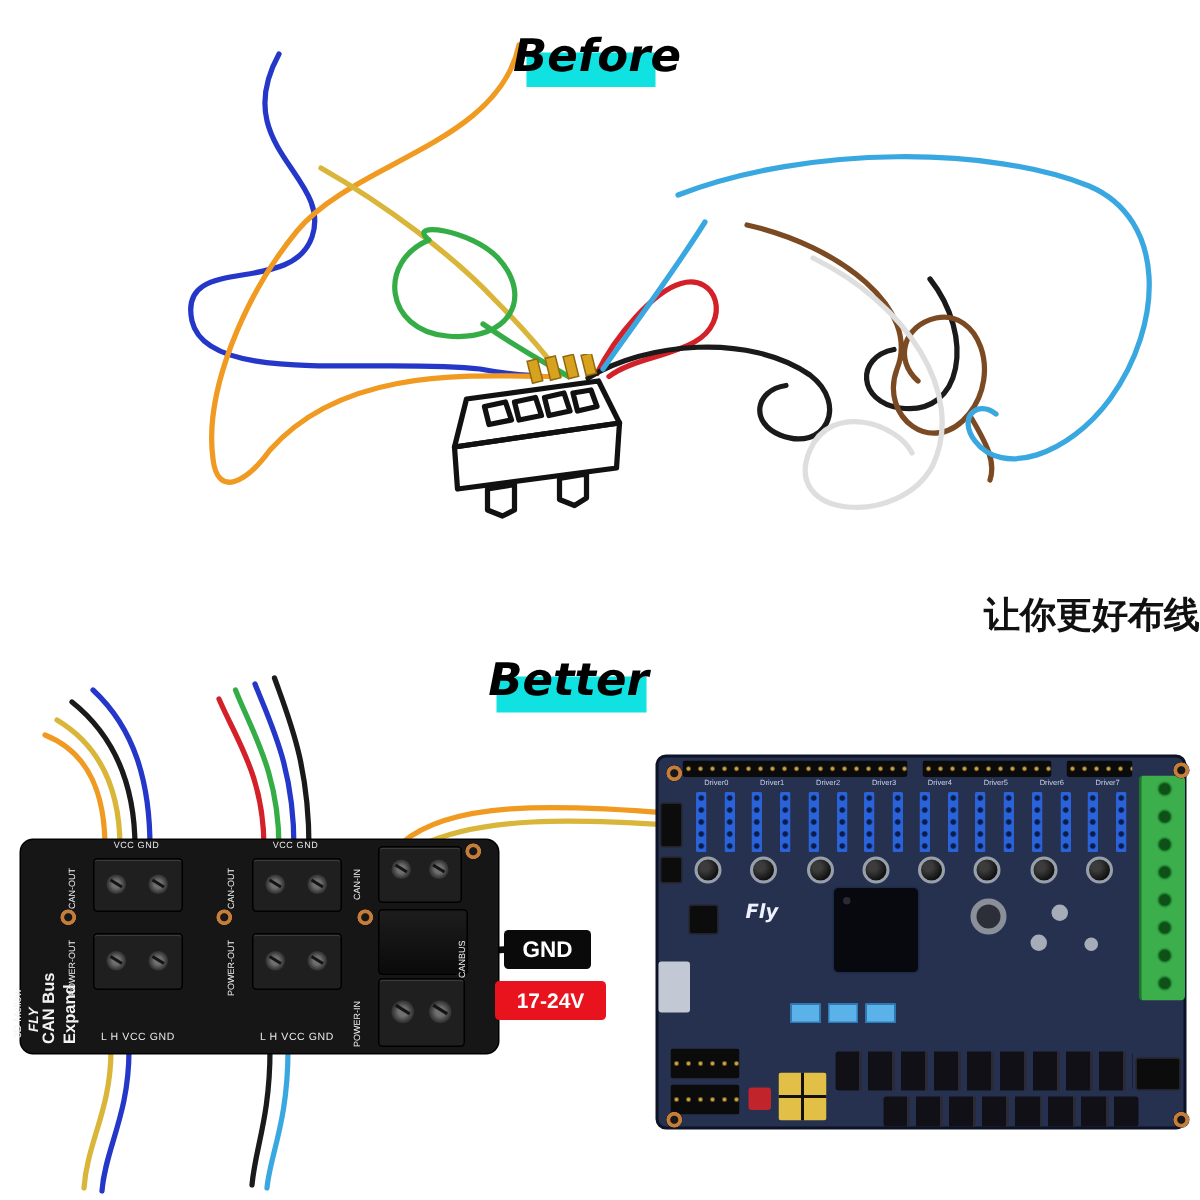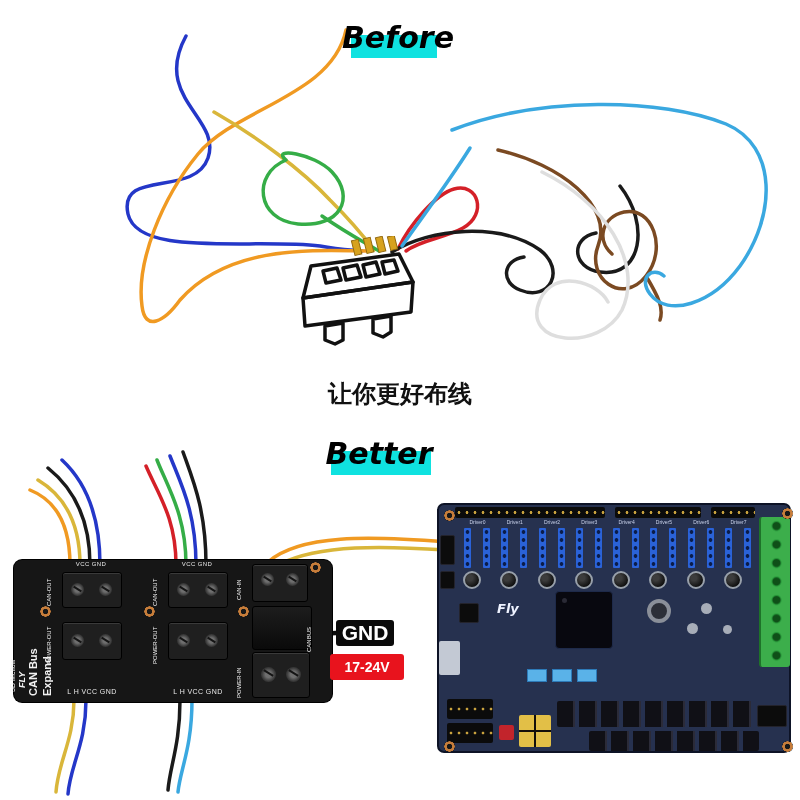--- a/index.html
+++ b/index.html
@@ -32,21 +32,21 @@
   .escrew::after{content:"";position:absolute;left:2px;right:2px;top:5px;height:2px;
                  background:#141414;transform:rotate(32deg);}
   .hole{position:absolute;width:11px;height:11px;border-radius:50%;
         background:radial-gradient(circle,#181818 0 2.4px,#c77d3a 3px 5px,#181818 5.4px);}
   .canbus-box{position:absolute;background:linear-gradient(#1d1d1d,#0a0a0a);
               border:1px solid #000;border-radius:3px;}
 
   
   .callout{position:absolute;color:#fff;font-weight:700;display:flex;align-items:center;
            justify-content:center;border-radius:3px;z-index:4;}
-  .callout.gnd{background:var(--gnd_bg,#0a0a0a);font-size:21px;}
+  .callout.gnd{background:var(--gnd_bg,#0a0a0a);font-size:15px;}
   .callout.pwr{background:var(--power_bg,#e8131d);font-size:14px;}
 
   
   .main-board{position:absolute;left:437px;top:503px;width:354px;height:250px;
               background:var(--pcb_navy,#26314f);border:2px solid #0d1326;border-radius:7px;
               box-sizing:border-box;z-index:2;}
   .pinheader{position:absolute;background-color:#0b0b0b;
              background-image:radial-gradient(circle at 4px 50%,#caa33e 1.1px,transparent 1.7px);
              background-size:8px 100%;border-radius:2px;}
   .drivers-row{position:absolute;left:22px;top:14px;width:294px;height:78px;
@@ -141,21 +141,21 @@
       <path d="M 68,29 L 81,26 L 85,38 L 71,41 Z"></path>
       <path d="M 87,26 L 99,24 L 103,35 L 90,38 Z"></path>
     </g>
     <path d="M 8,62 L 118,46 L 116,76 L 10,90 Z" fill="#ffffff" stroke="#111" stroke-width="3" stroke-linejoin="round"></path>
     <g fill="#ffffff" stroke="#111" stroke-width="2.5" stroke-linejoin="round">
       <path d="M 30,90 L 48,87 L 48,104 L 40,108 L 30,104 Z"></path>
       <path d="M 78,83 L 96,80 L 96,96 L 88,101 L 78,97 Z"></path>
     </g>
   </svg>
 
-  <div class="caption-zh" style="top:378px;">让你更好布线</div>
+  <div class="caption-zh" style="top:394px;text-align:right;">让你更好布线</div>
 
   <div class="hl" style="left:331px;top:451px;width:100px;height:24px;z-index:1"></div>
   <div class="big-title" style="left:314px;top:436px;width:130px;">Better</div>
 
   <div class="expand-board">
     <div class="rot" style="left:4px;top:122px;font-size:7px;">3D Mellow</div>
     <div class="rot" style="left:13px;top:118px;font-size:9px;font-weight:700;font-style:italic;">FLY</div>
     <div class="rot" style="left:24px;top:126px;font-size:11px;font-weight:700;">CAN Bus</div>
     <div class="rot" style="left:38px;top:126px;font-size:11px;font-weight:700;">Expand</div>
 

